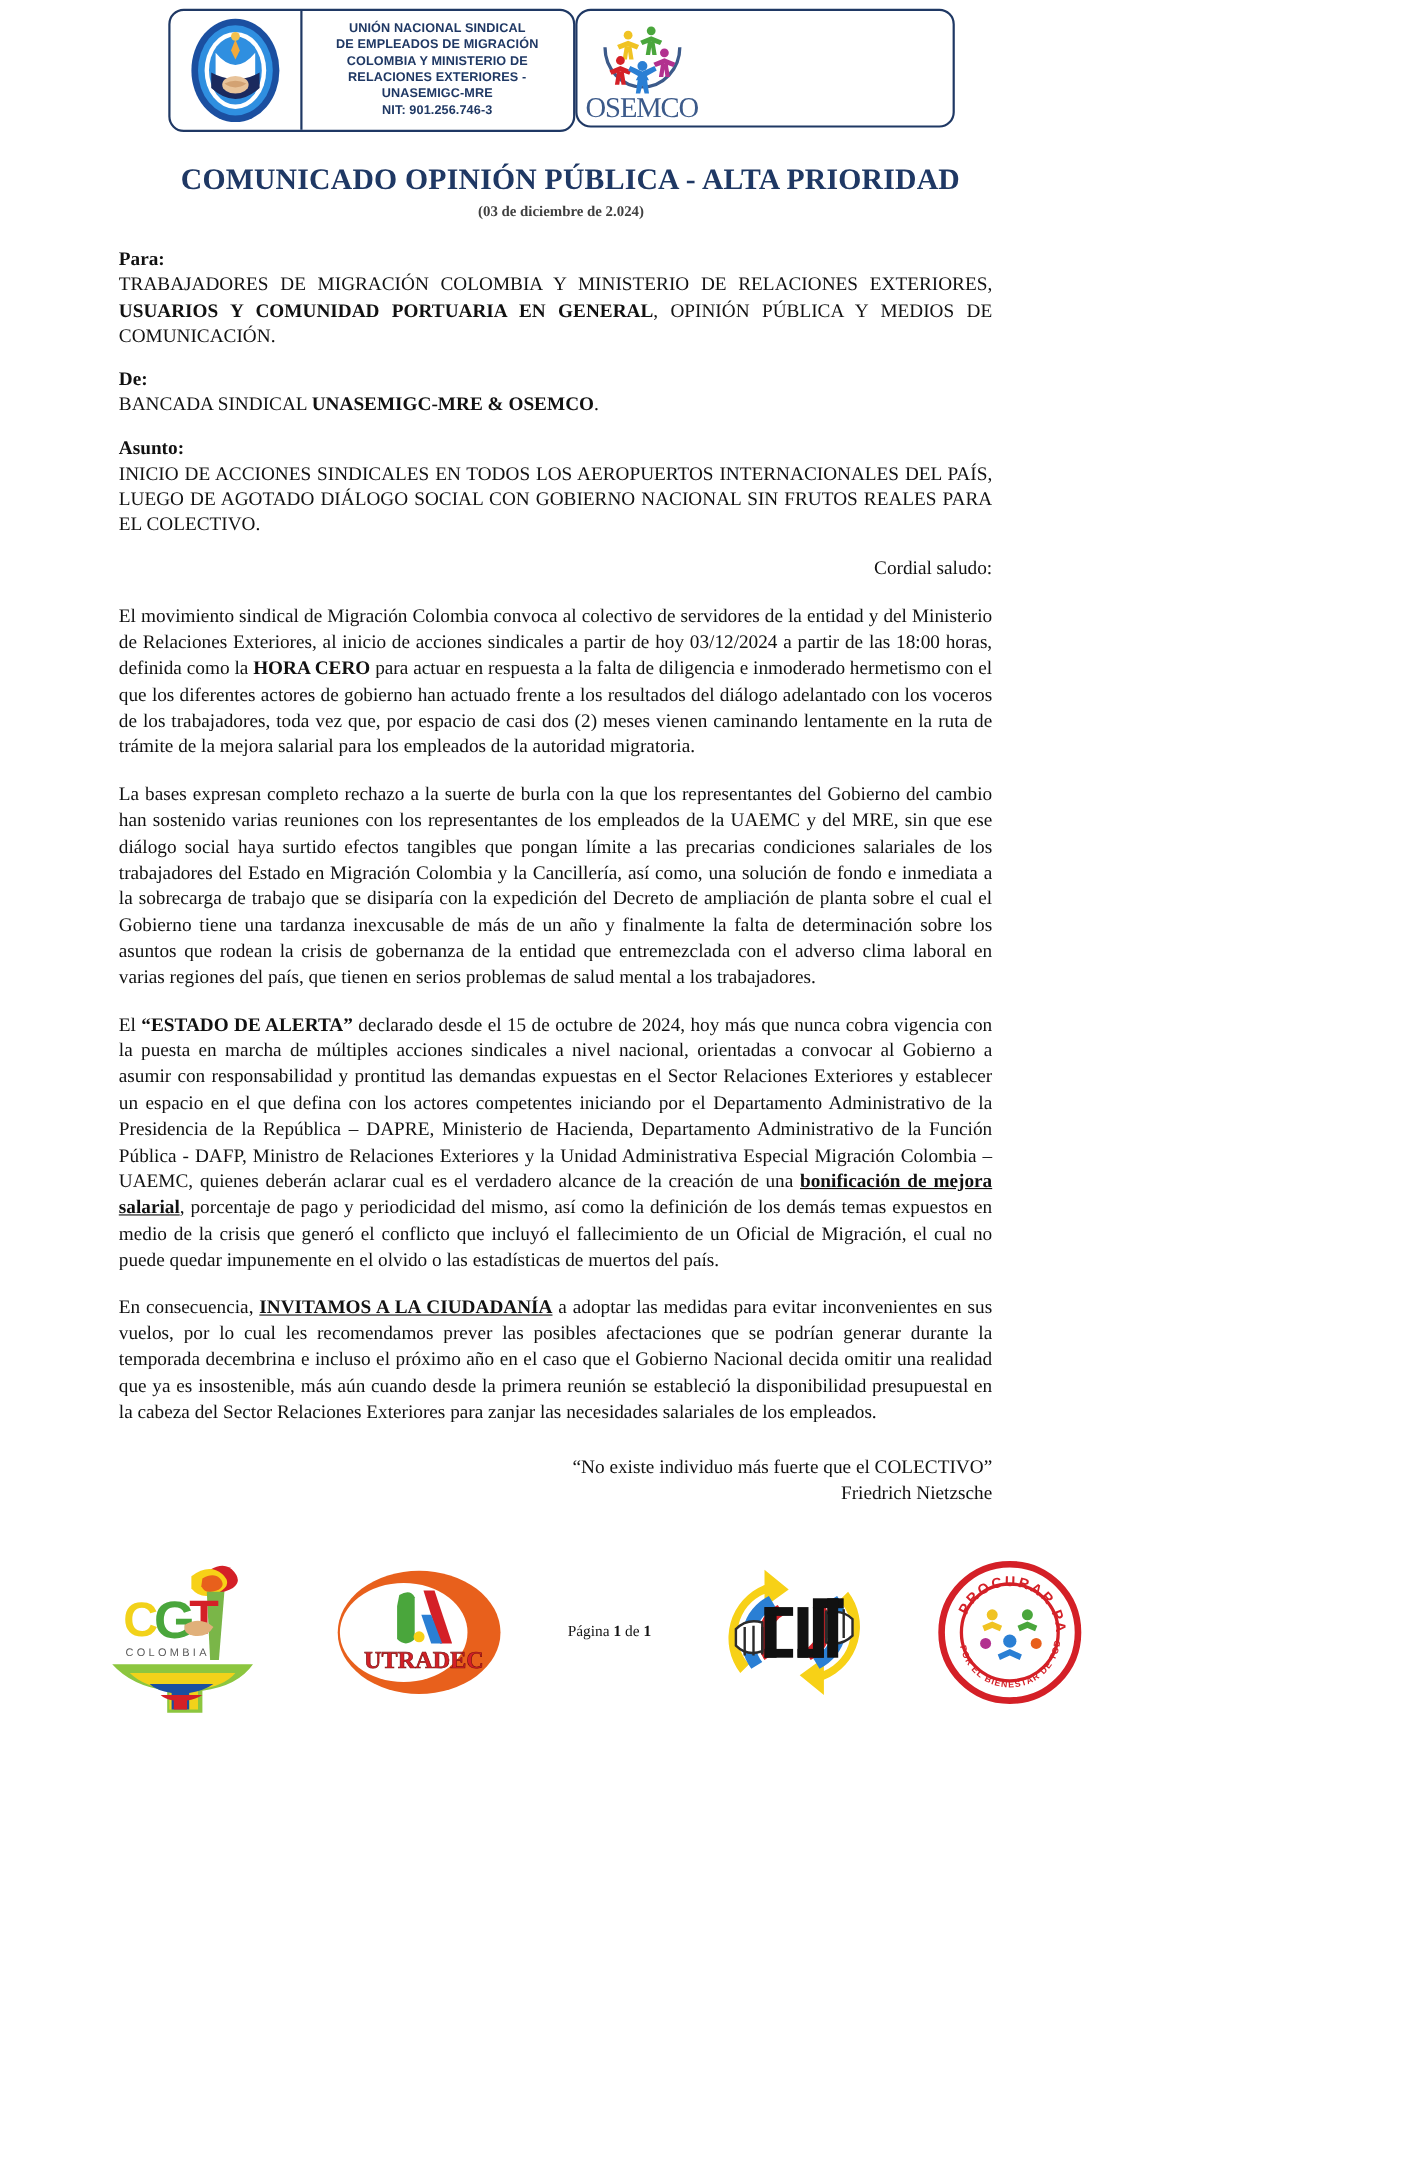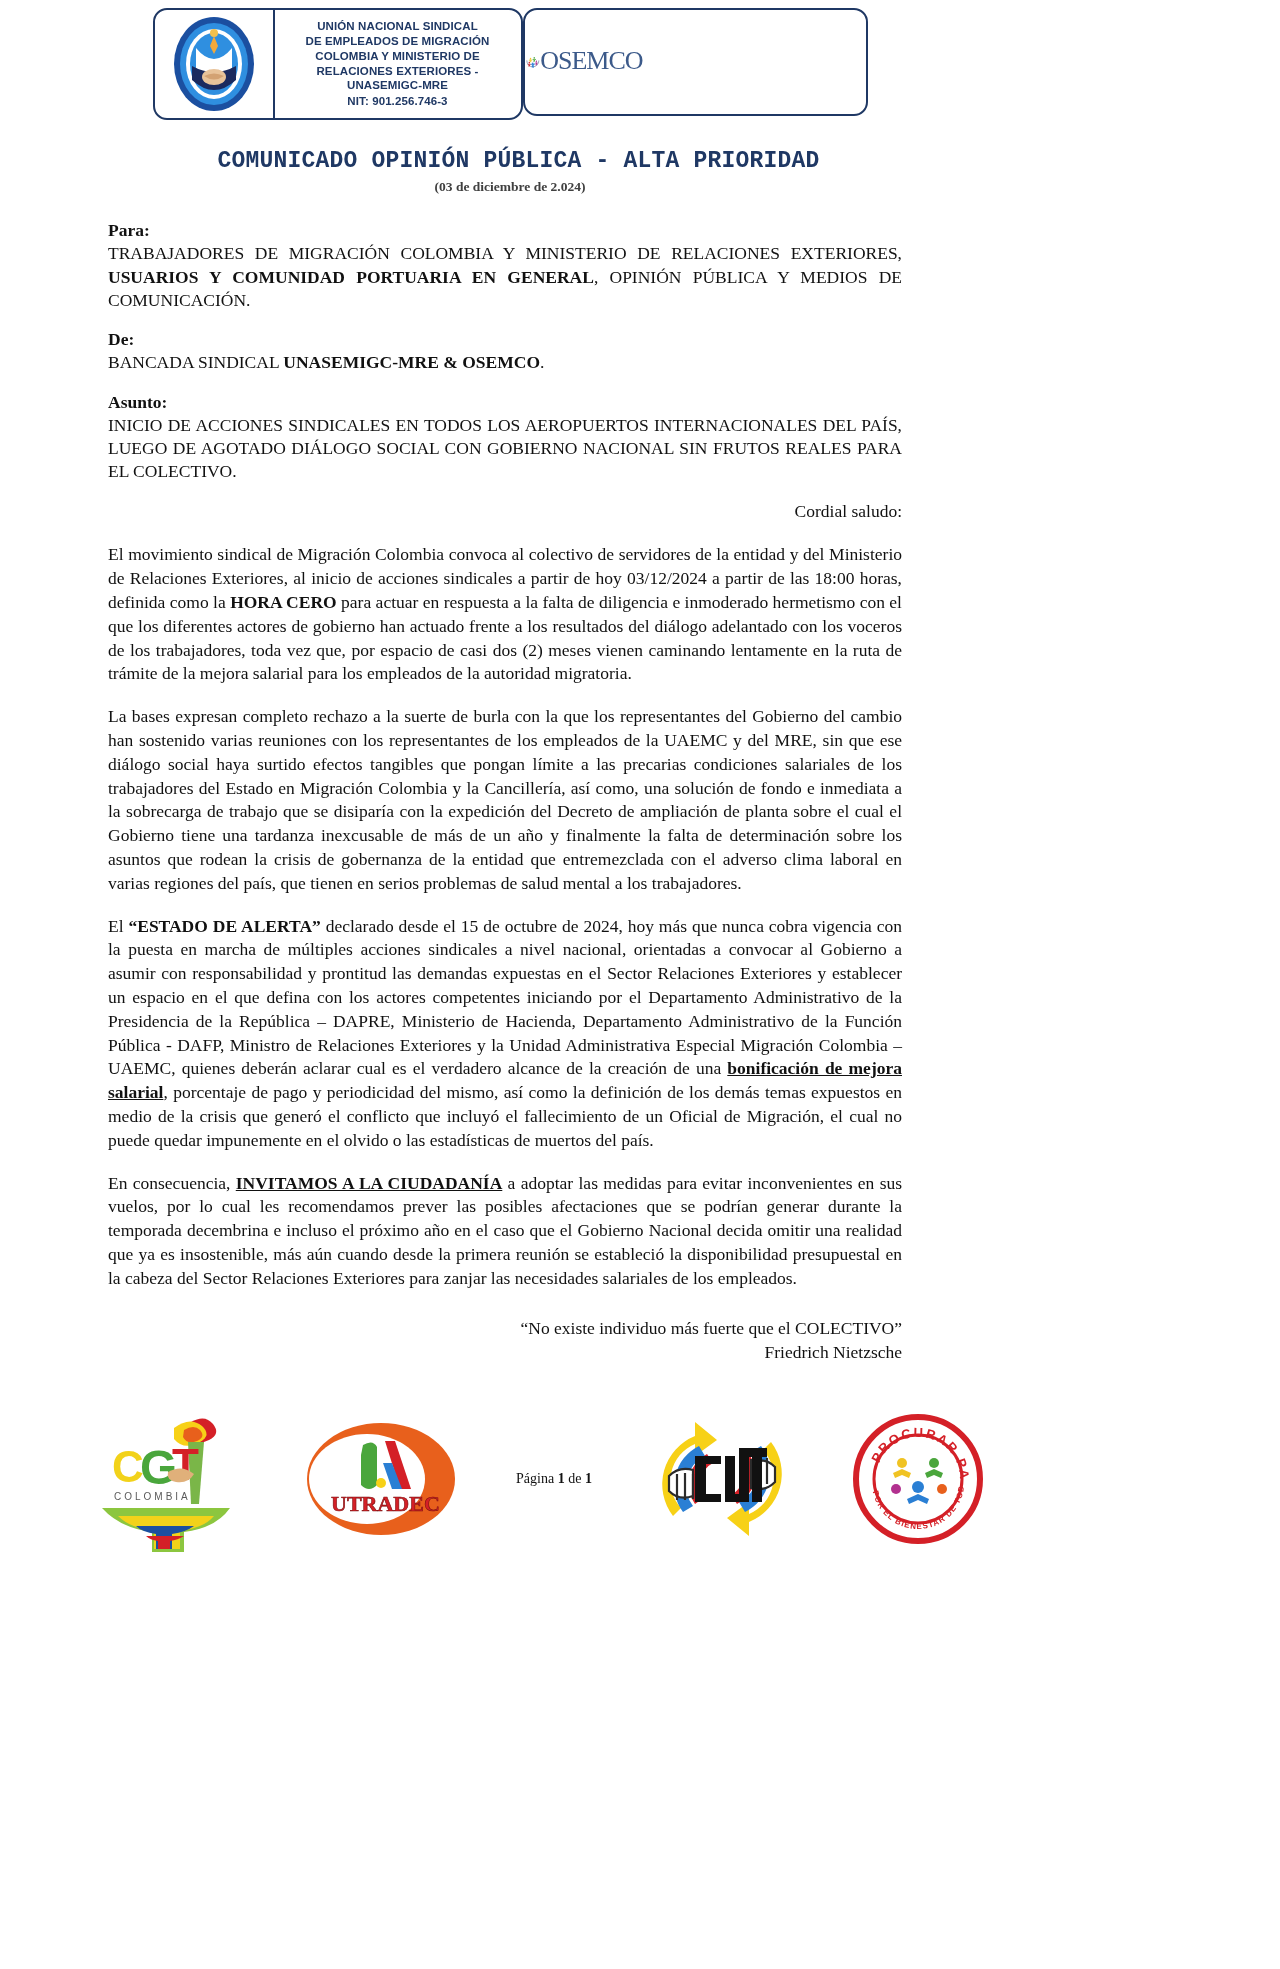--- a/index.html
+++ b/index.html
@@ -59,20 +59,21 @@
     line-height: 1.28;
     letter-spacing: .1px;
     padding: 2px 4px;
   }
   .crest-text .nit { display: block; margin-top: 1px; }
 
   .osemco-mark {
     width: 118px;
     height: 100%;
     display: flex;
+    flex-direction: column;
     align-items: center;
     justify-content: center;
     flex: none;
   }
   .osemco-word {
     font-family: "Liberation Serif", serif;
     font-size: 26px;
     color: #3c5a8a;
     letter-spacing: -1px;
     line-height: .85;
@@ -95,23 +96,23 @@
   }
   .osemco-text .nit {
     display: block;
     font-size: 11.5px;
   }
 
   
   .doc-title {
     text-align: center;
     color: #1f3864;
-    font-family: Liberation Mono, monospace;
-    font-weight: bold;
-    font-size: 23px;
+    font-family: Liberation Serif, serif;
+    font-weight: bold;
+    font-size: 27px;
     letter-spacing: .2px;
     margin: 28px 0 0 17px;
   }
   .doc-date {
     text-align: center;
     color: #404040;
     font-weight: bold;
     font-size: 13.5px;
     margin: 5px 0 0 0;
   }

